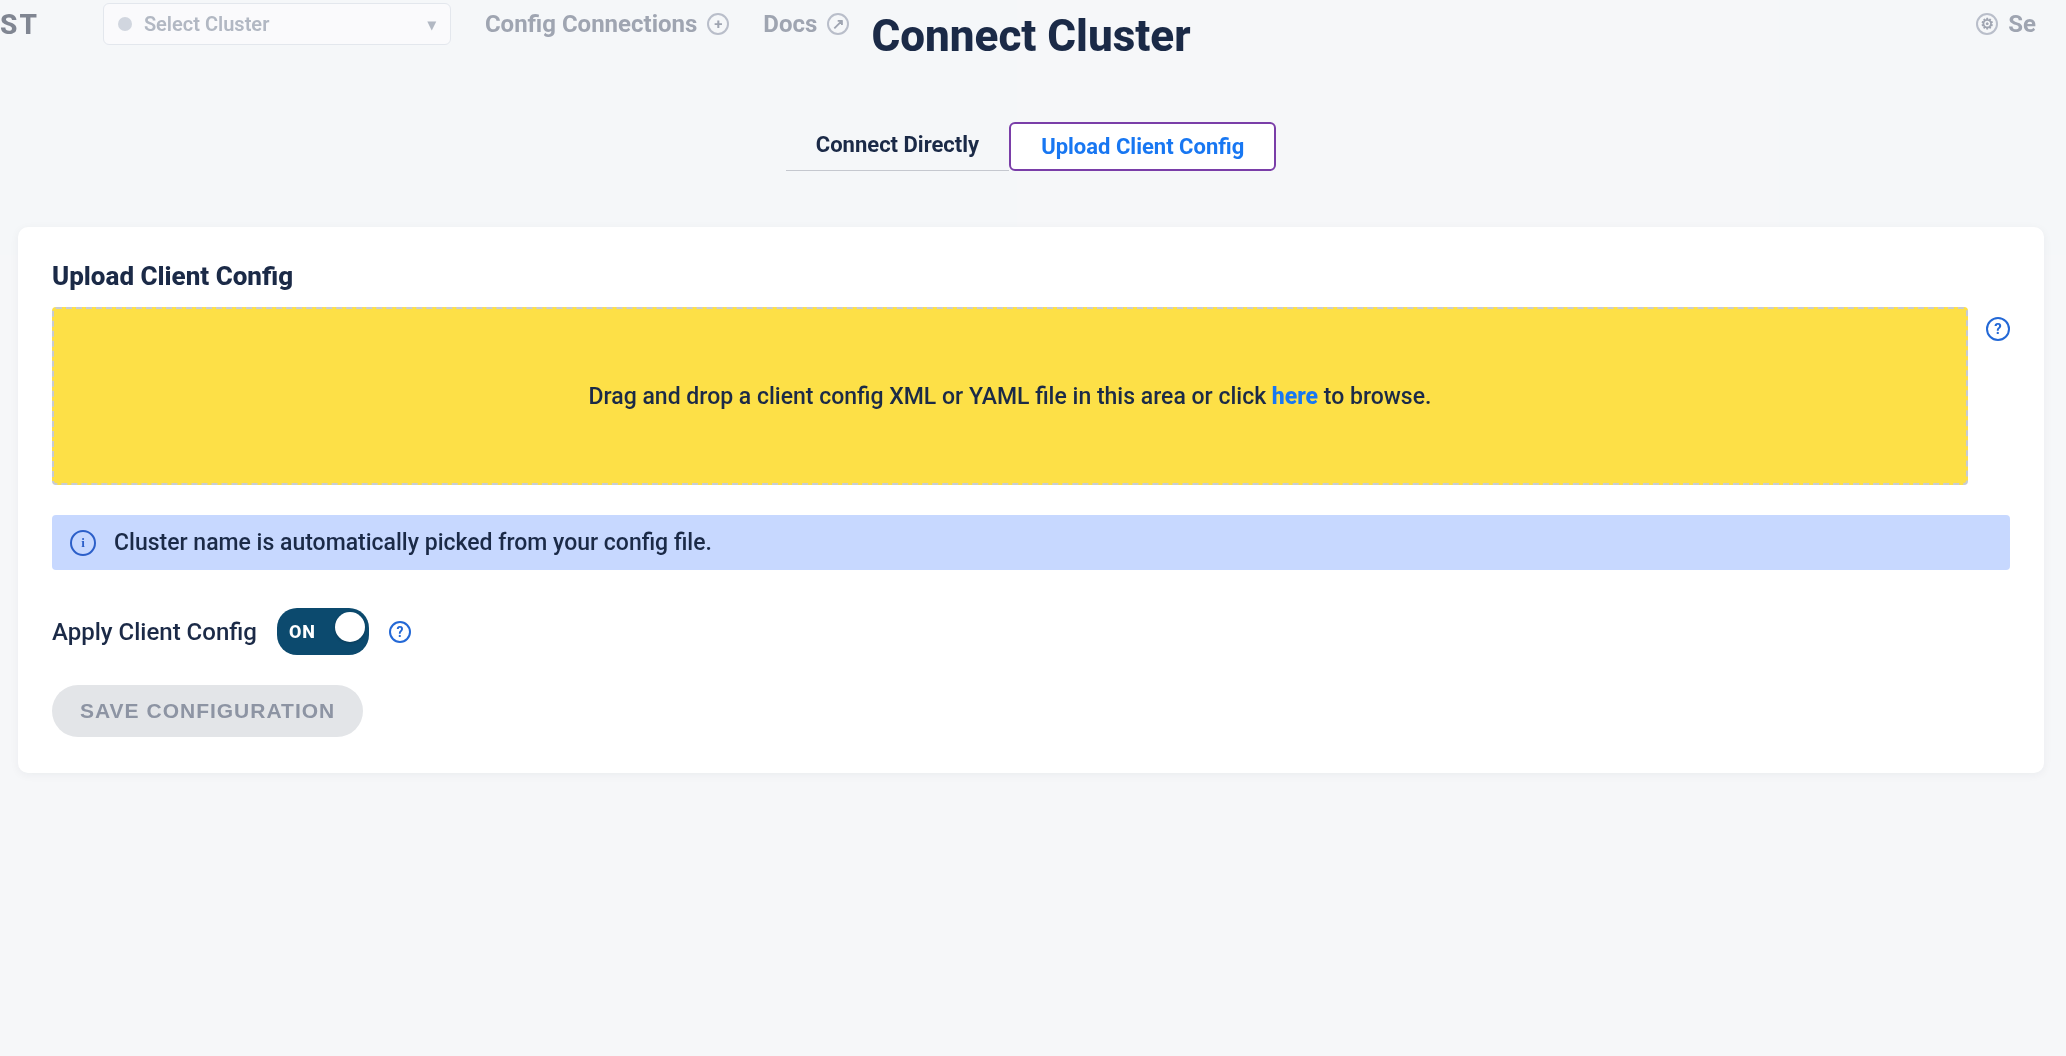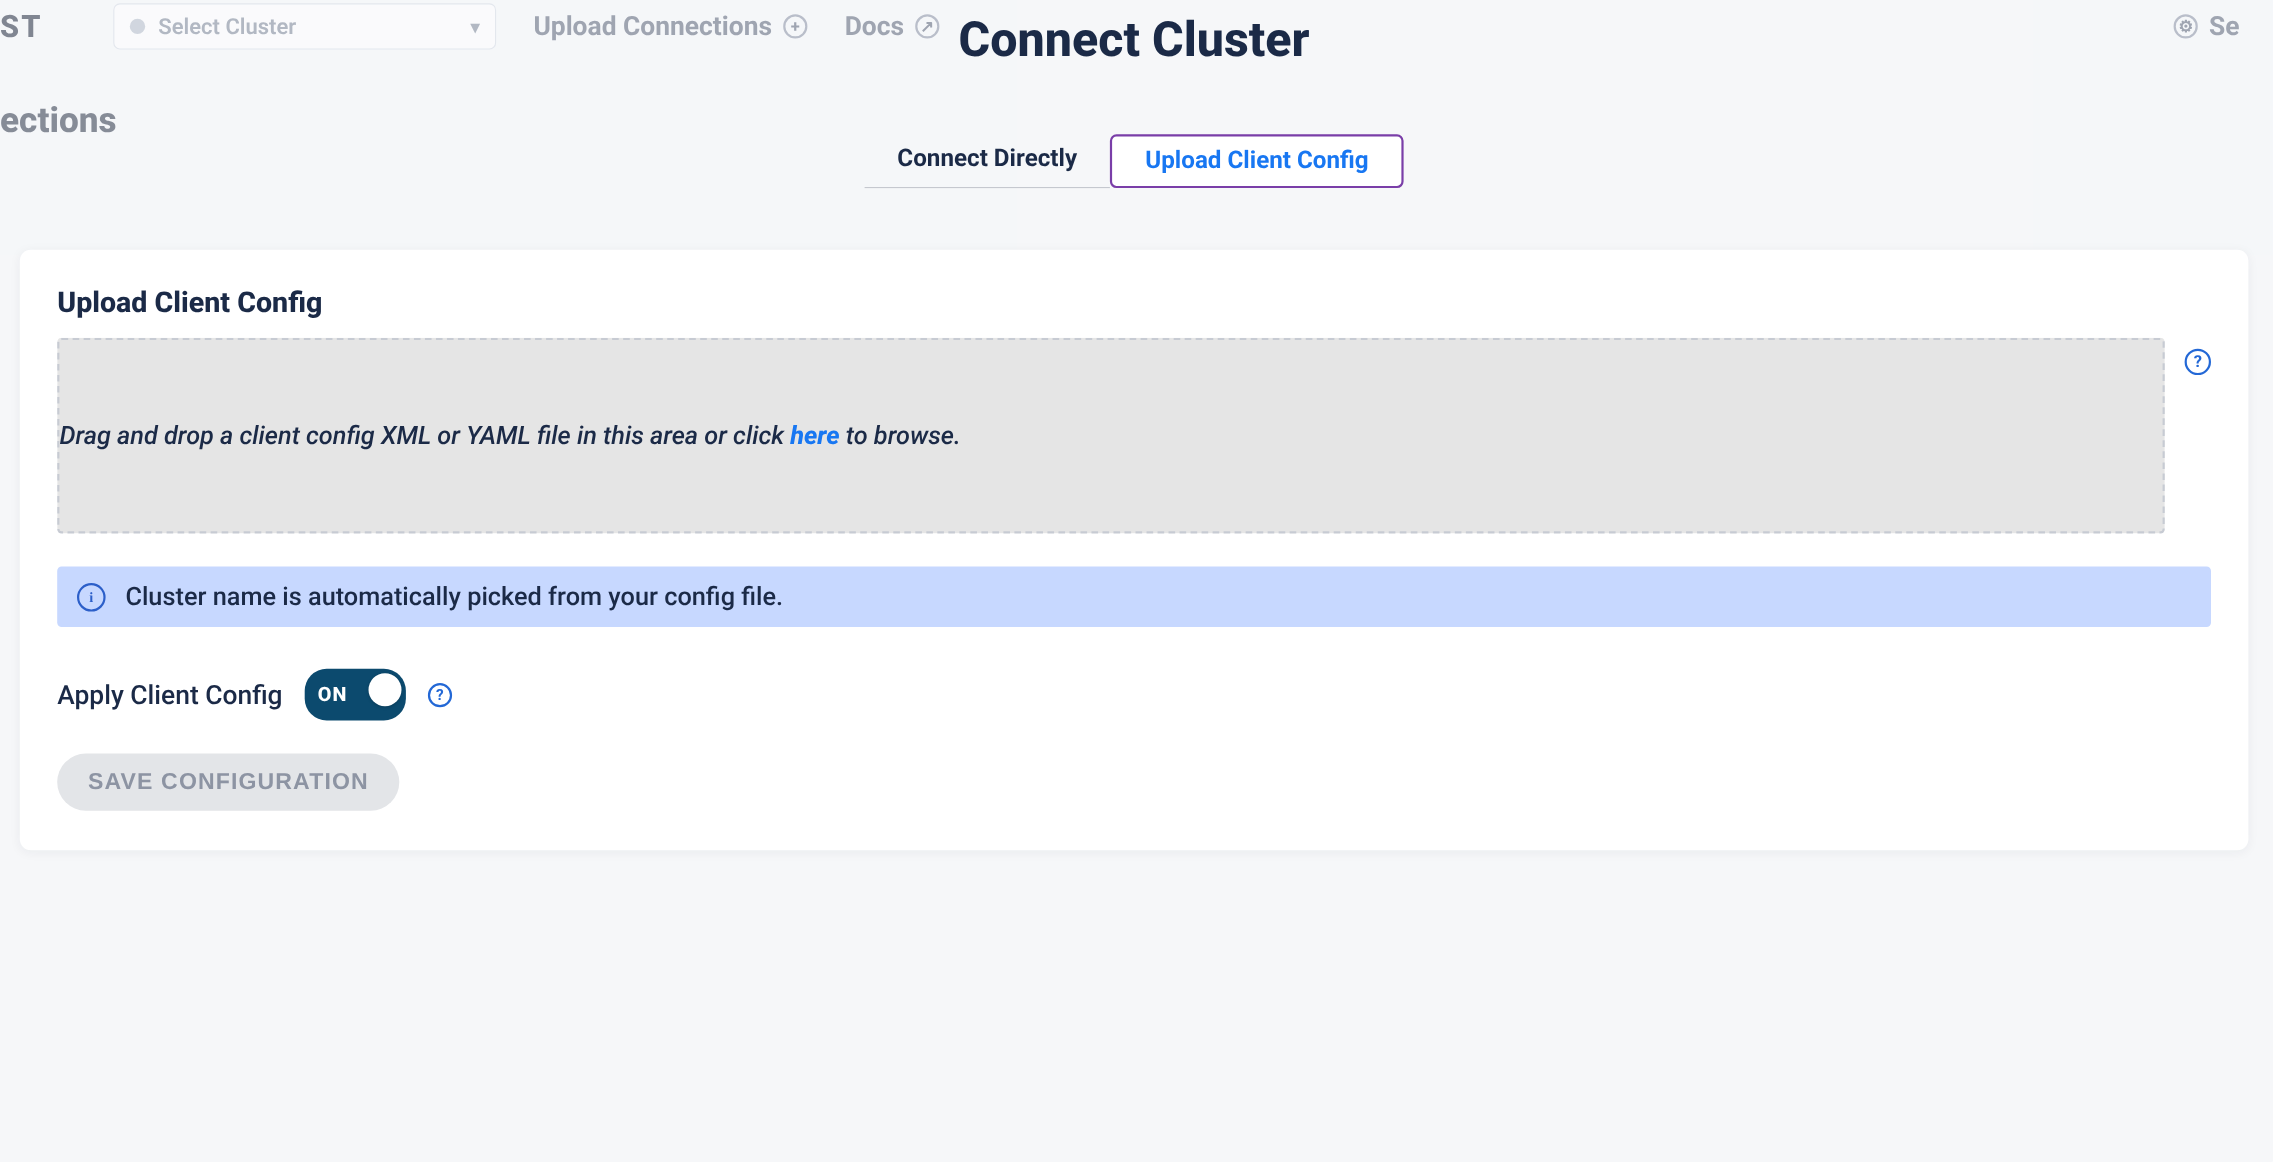--- a/index.html
+++ b/index.html
@@ -126,24 +126,23 @@
     margin-top: 16px;
   }
 
   .dropzone {
     flex: 1;
     border: 2px dashed #c7cbd3;
     border-radius: 4px;
     height: 178px;
     display: flex;
     align-items: center;
-    justify-content: flex-start;
-    background: #e5e5e5;
-    cursor: pointer;
-    font-style: italic;
+    justify-content: center;
+    background: #fde047;
+    cursor: pointer;
   }
   .dropzone-text {
     font-size: 23px;
     color: #1b2a47;
     font-weight: 500;
     text-align: center;
   }
   .dropzone-text .link {
     color: #1877f2;
     font-weight: 800;
@@ -234,33 +233,32 @@
   <div class="bar">
     <span class="brand">ST</span>
     <div class="cluster-select">
       <span style="display:flex;align-items:center;">
         <span class="dot"></span>
         <span class="txt">Select Cluster</span>
       </span>
       <span class="chev">▾</span>
     </div>
     <span class="nav-link">
-      <span>Upload Connections</span>
+      <span>Config Connections</span>
       <span class="nav-icon">+</span>
     </span>
     <span class="nav-link">
       <span>Docs</span>
       <span class="nav-icon">↗</span>
     </span>
     <span class="nav-link gear">
       <span class="nav-icon">⚙</span>
       <span>Se</span>
     </span>
   </div>
-  <div class="pagetitle">ections</div>
 </div>
 
 <div class="modal">
   <div class="modal-title">Connect Cluster</div>
 
   <div class="tabs">
     <div class="tab inactive">Connect Directly</div>
     <div class="tab active">Upload Client Config</div>
   </div>
 

